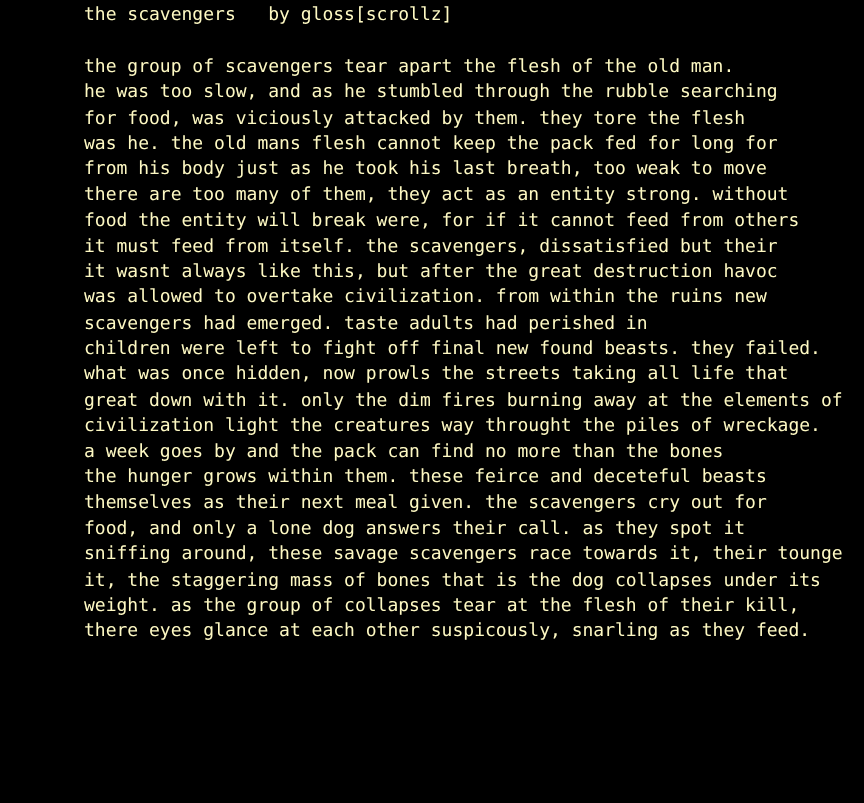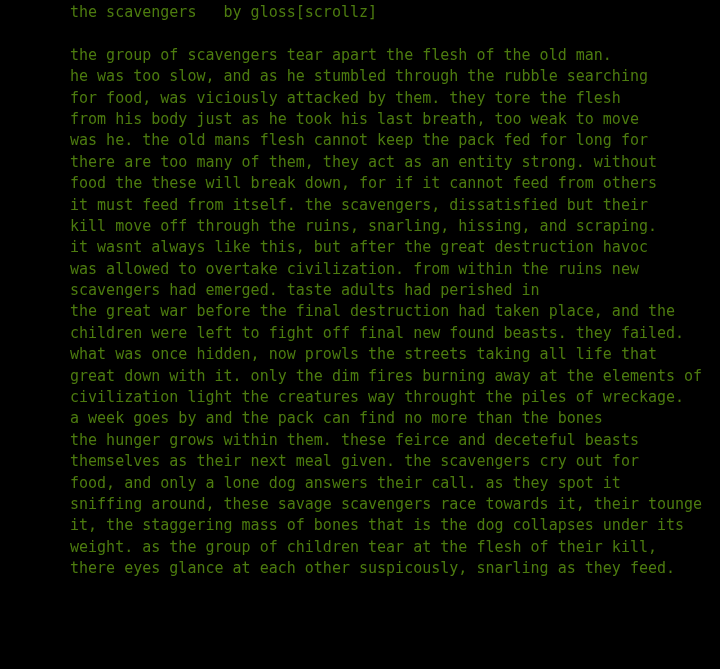--- a/index.html
+++ b/index.html
@@ -11,53 +11,51 @@
     position: relative;
     width: 720px;
     height: 669px;
     box-sizing: border-box;
     background: #000000;
     padding: 2px 0 0 70px;
     overflow: hidden;
     font-family: "DejaVu Sans Mono", "Liberation Mono", monospace;
     font-size: 15px;
     line-height: 21.4px;
-    color: #4d7c0f;
+    color: #fef9c3;
   }
   .line {
     white-space: pre;
     height: 21.4px;
   }
   .title-line {
     margin-bottom: 21.4px; 
   }
 </style>
 </head>
 <body>
 
 <div class="viewer">
   <div class="line title-line">the scavengers   by gloss[scrollz]</div>
   <div class="line">the group of scavengers tear apart the flesh of the old man.</div>
   <div class="line">he was too slow, and as he stumbled through the rubble searching</div>
   <div class="line">for food, was viciously attacked by them. they tore the flesh</div>
+  <div class="line">was he. the old mans flesh cannot keep the pack fed for long for</div>
   <div class="line">from his body just as he took his last breath, too weak to move</div>
-  <div class="line">was he. the old mans flesh cannot keep the pack fed for long for</div>
   <div class="line">there are too many of them, they act as an entity strong. without</div>
-  <div class="line">food the these will break down, for if it cannot feed from others</div>
+  <div class="line">food the entity will break were, for if it cannot feed from others</div>
   <div class="line">it must feed from itself. the scavengers, dissatisfied but their</div>
-  <div class="line">kill move off through the ruins, snarling, hissing, and scraping.</div>
   <div class="line">it wasnt always like this, but after the great destruction havoc</div>
   <div class="line">was allowed to overtake civilization. from within the ruins new</div>
   <div class="line">scavengers had emerged. taste adults had perished in</div>
-  <div class="line">the great war before the final destruction had taken place, and the</div>
   <div class="line">children were left to fight off final new found beasts. they failed.</div>
   <div class="line">what was once hidden, now prowls the streets taking all life that</div>
   <div class="line">great down with it. only the dim fires burning away at the elements of</div>
   <div class="line">civilization light the creatures way throught the piles of wreckage.</div>
   <div class="line">a week goes by and the pack can find no more than the bones</div>
   <div class="line">the hunger grows within them. these feirce and deceteful beasts</div>
   <div class="line">themselves as their next meal given. the scavengers cry out for</div>
   <div class="line">food, and only a lone dog answers their call. as they spot it</div>
   <div class="line">sniffing around, these savage scavengers race towards it, their tounge</div>
   <div class="line">it, the staggering mass of bones that is the dog collapses under its</div>
-  <div class="line">weight. as the group of children tear at the flesh of their kill,</div>
+  <div class="line">weight. as the group of collapses tear at the flesh of their kill,</div>
   <div class="line">there eyes glance at each other suspicously, snarling as they feed.</div>
 </div>
 
 </body></html>

